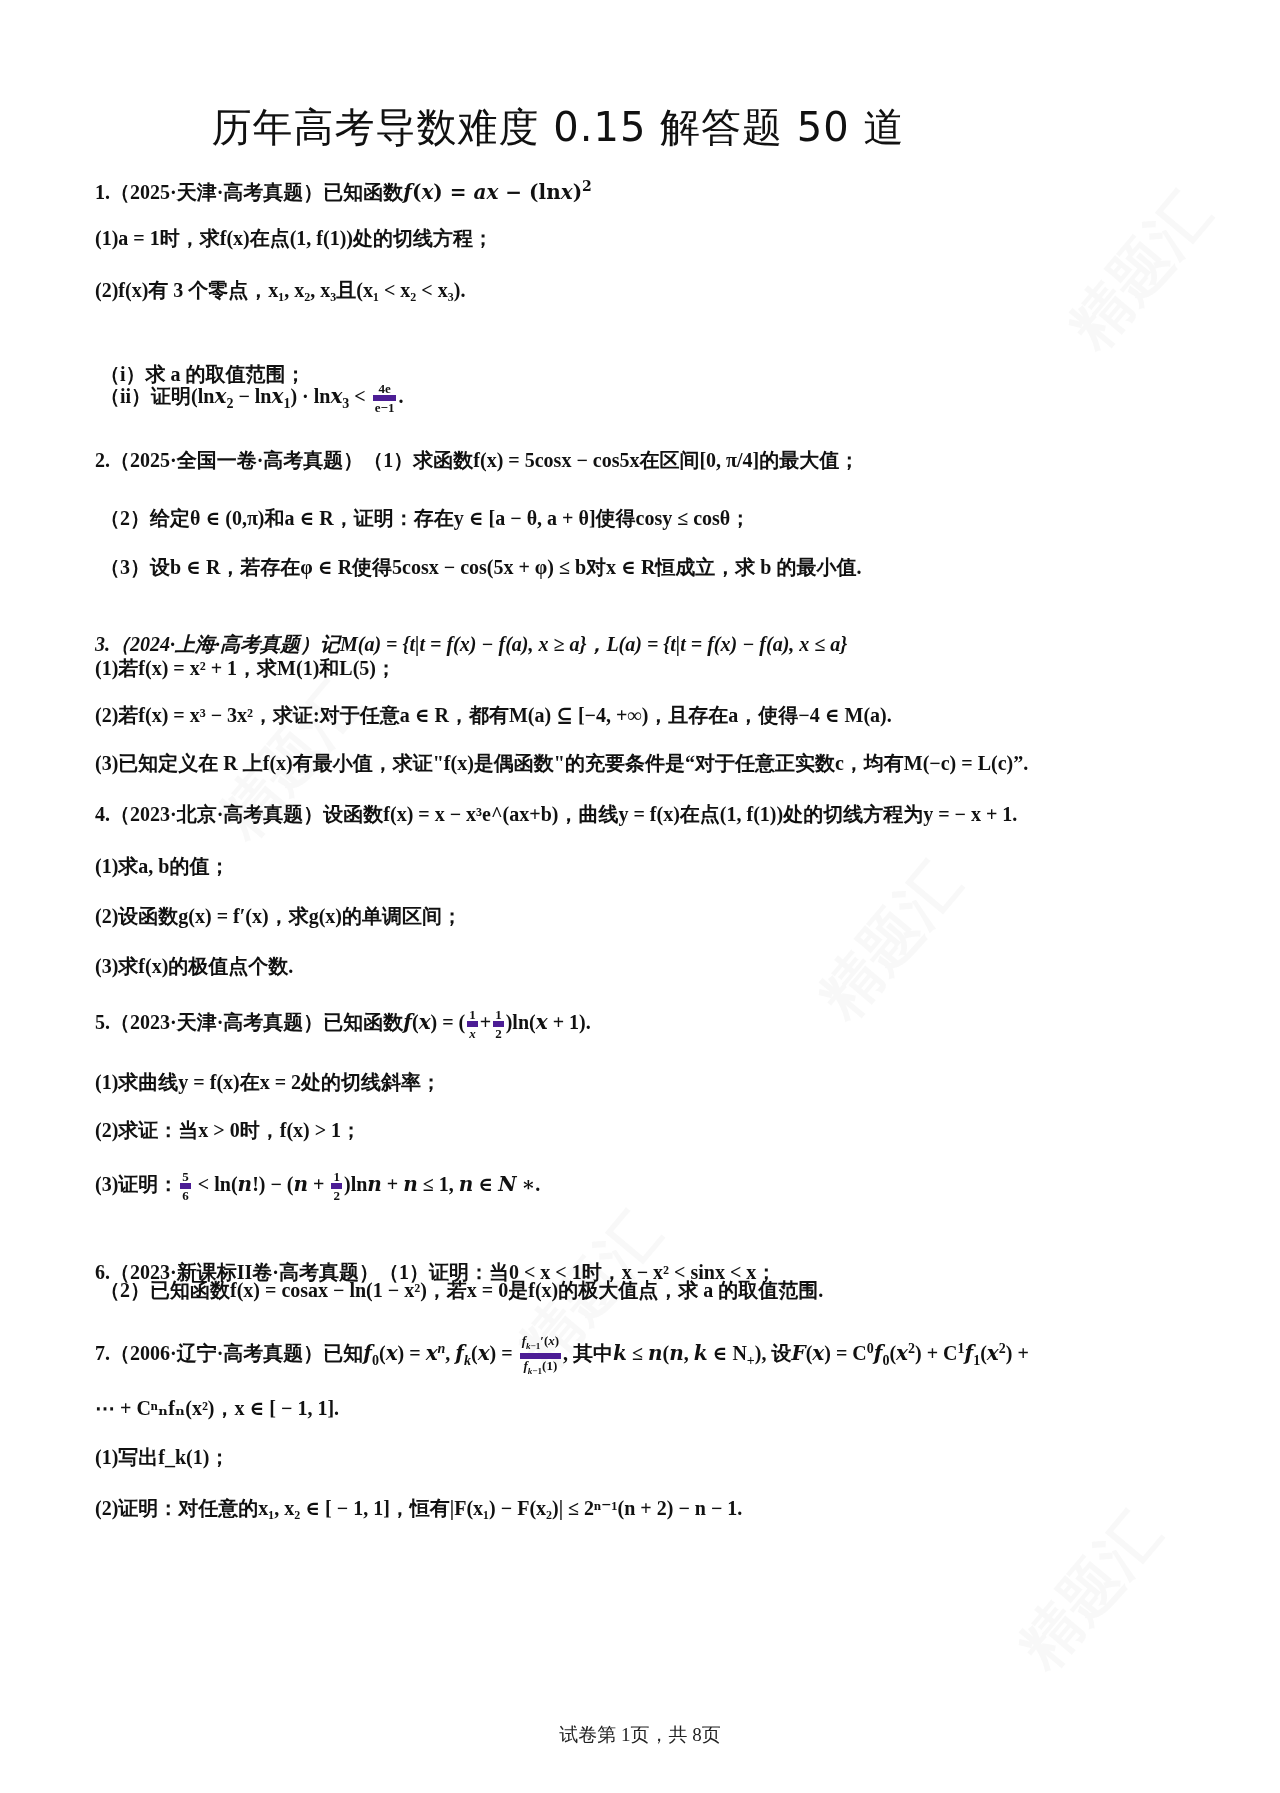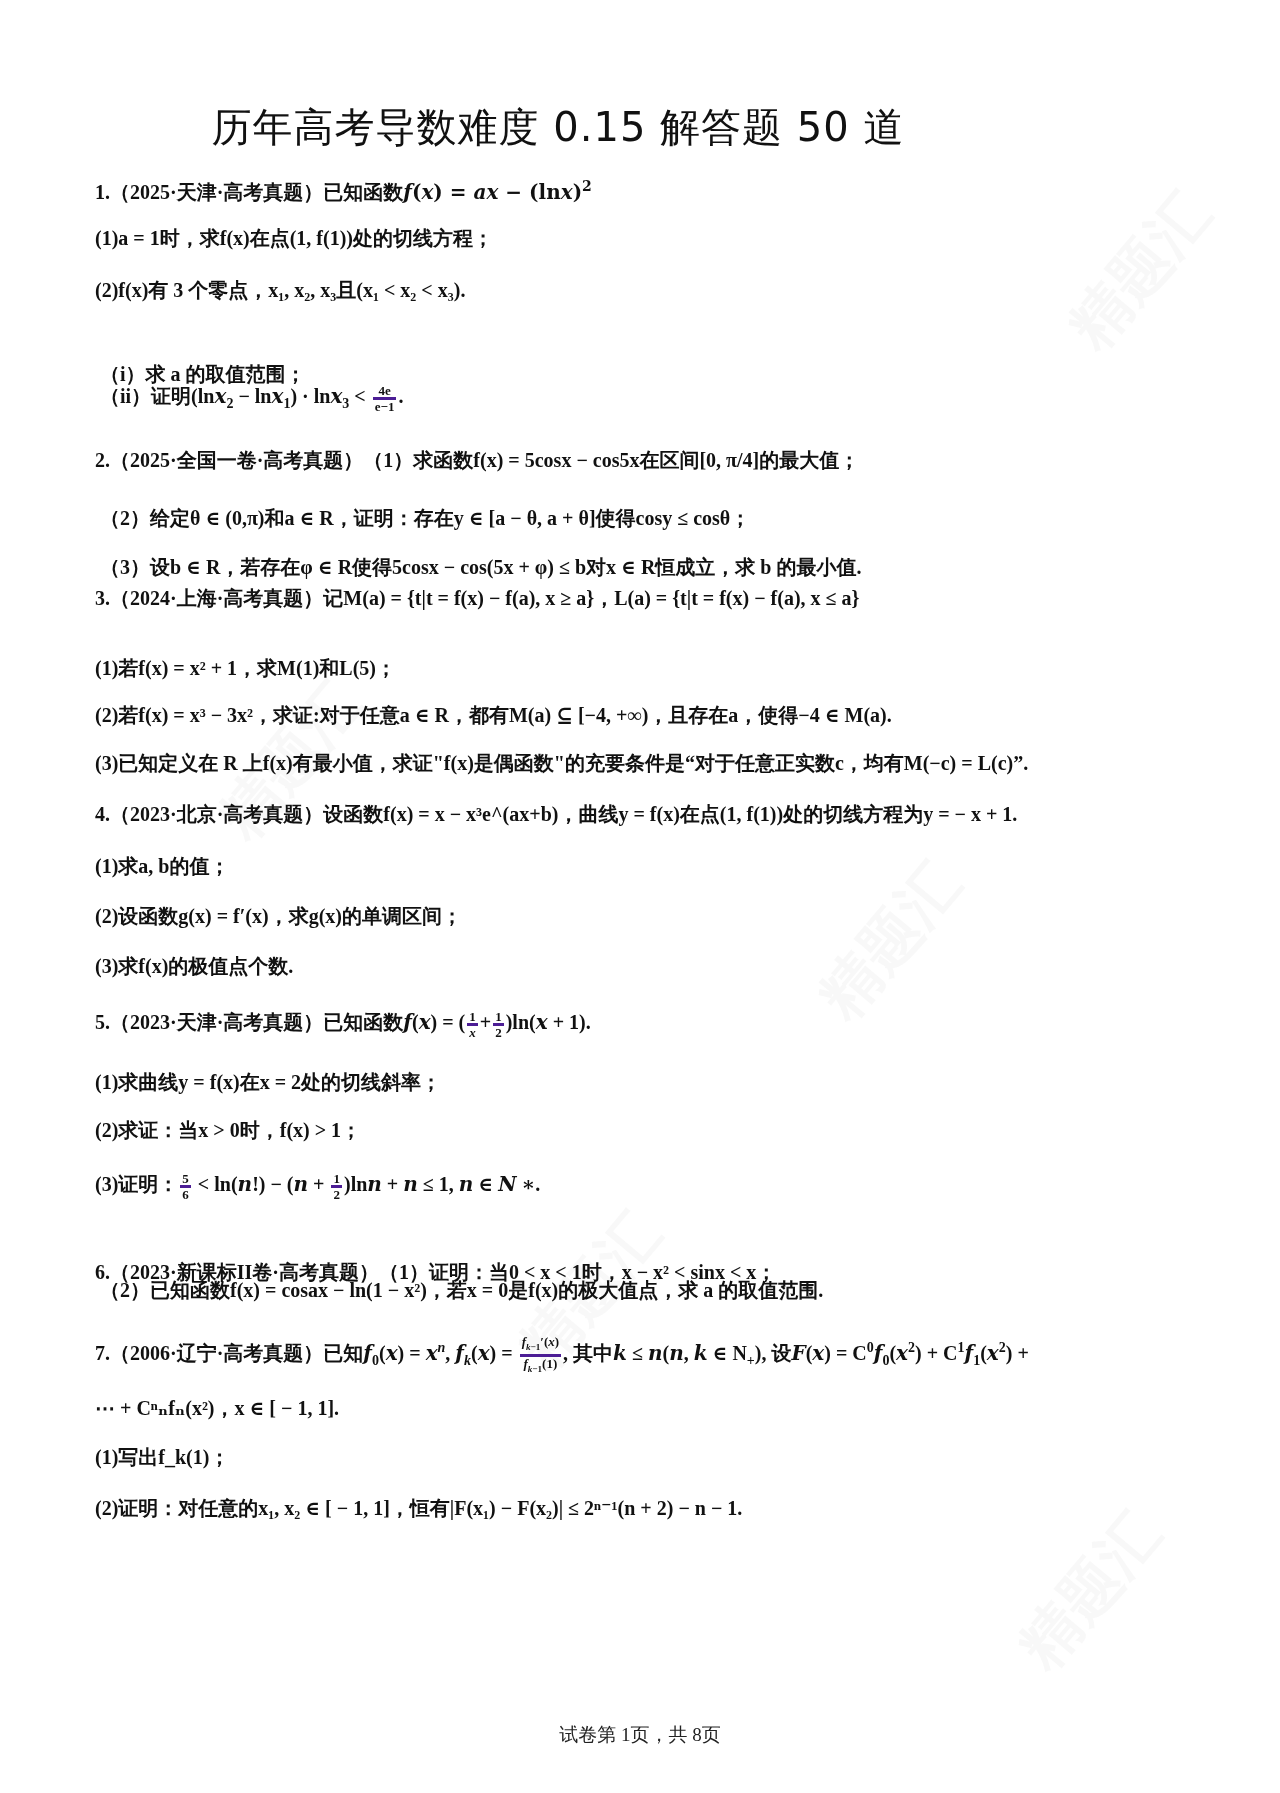--- a/index.html
+++ b/index.html
@@ -7,21 +7,21 @@
          font-family: "Liberation Serif", "DejaVu Serif", serif; color: #111; }
   .title { position: absolute; top: 100px; left: 0; width: 1116px; text-align: center;
            font-family: "DejaVu Sans", "Liberation Sans", sans-serif; font-size: 40px;
            letter-spacing: 1px; color: #111; }
   .line { position: absolute; left: 95px; font-size: 20px; font-weight: bold; white-space: nowrap; line-height: 28px; }
   .line.indent { left: 100px; }
   .m { font-family: "DejaVu Serif", "Liberation Serif", serif; font-style: italic; font-weight: bold; }
   .mr { font-family: "DejaVu Serif", "Liberation Serif", serif; font-weight: bold; font-style: normal; }
   sub, sup { font-size: 70%; }
   .frac { display: inline-block; vertical-align: middle; text-align: center; font-size: 13px; line-height: 13px; margin: 0 2px; }
-  .frac .num { display: block; border-bottom: 3px solid #4c1d95; padding: 0 2px; }
+  .frac .num { display: block; border-bottom: 6px solid #4c1d95; padding: 0 2px; }
   .frac .den { display: block; padding: 0 2px; }
   .footer { position: absolute; top: 1722px; left: 0; width: 1280px; text-align: center;
             font-size: 19px; font-family: "Liberation Serif", serif; color: #222; }
   .watermark { position: absolute; color: rgba(200,200,200,0.12); font-size: 60px; font-weight: bold;
                transform: rotate(-50deg); font-family: "DejaVu Sans", sans-serif; pointer-events: none; white-space: nowrap; }
 </style>
 </head>
 <body>
 
 <div class="watermark" style="top:230px; left:1050px;">精题汇</div>
@@ -41,21 +41,21 @@
 <div class="line indent" style="top:382px;">
   <span>（ii）证明(ln</span><span class="m">x</span><sub>2</sub><span> − ln</span><span class="m">x</span><sub>1</sub><span>) · ln</span><span class="m">x</span><sub>3</sub><span> &lt; </span><span class="frac"><span class="num">4e</span><span class="den">e−1</span></span><span>.</span>
 </div>
 
 <div class="line" style="top:446px;">
   <span>2.</span><span>（2025·全国一卷·高考真题）</span><span>（1）求函数f(x) = 5cosx − cos5x在区间[0, π/4]的最大值；</span>
 </div>
 <div class="line indent" style="top:504px;">（2）给定θ ∈ (0,π)和a ∈ R，证明：存在y ∈ [a − θ, a + θ]使得cosy ≤ cosθ；</div>
 <div class="line indent" style="top:553px;">（3）设b ∈ R，若存在φ ∈ R使得5cosx − cos(5x + φ) ≤ b对x ∈ R恒成立，求 b 的最小值.</div>
 
-<div class="line" style="top:584px;">
+<div class="line" style="top:630px;font-style:italic;">
   <span>3.</span><span>（2024·上海·高考真题）</span><span>记M(a) = {t|t = f(x) − f(a), x ≥ a}，L(a) = {t|t = f(x) − f(a), x ≤ a}</span>
 </div>
 <div class="line" style="top:654px;">(1)若f(x) = x² + 1，求M(1)和L(5)；</div>
 <div class="line" style="top:701px;">(2)若f(x) = x³ − 3x²，求证:对于任意a ∈ R，都有M(a) ⊆ [−4, +∞)，且存在a，使得−4 ∈ M(a).</div>
 <div class="line" style="top:749px;">(3)已知定义在 R 上f(x)有最小值，求证"f(x)是偶函数"的充要条件是“对于任意正实数c，均有M(−c) = L(c)”.</div>
 
 <div class="line" style="top:800px;">
   <span>4.</span><span>（2023·北京·高考真题）</span><span>设函数f(x) = x − x³e^(ax+b)，曲线y = f(x)在点(1, f(1))处的切线方程为y = − x + 1.</span>
 </div>
 <div class="line" style="top:852px;">(1)求a, b的值；</div>

